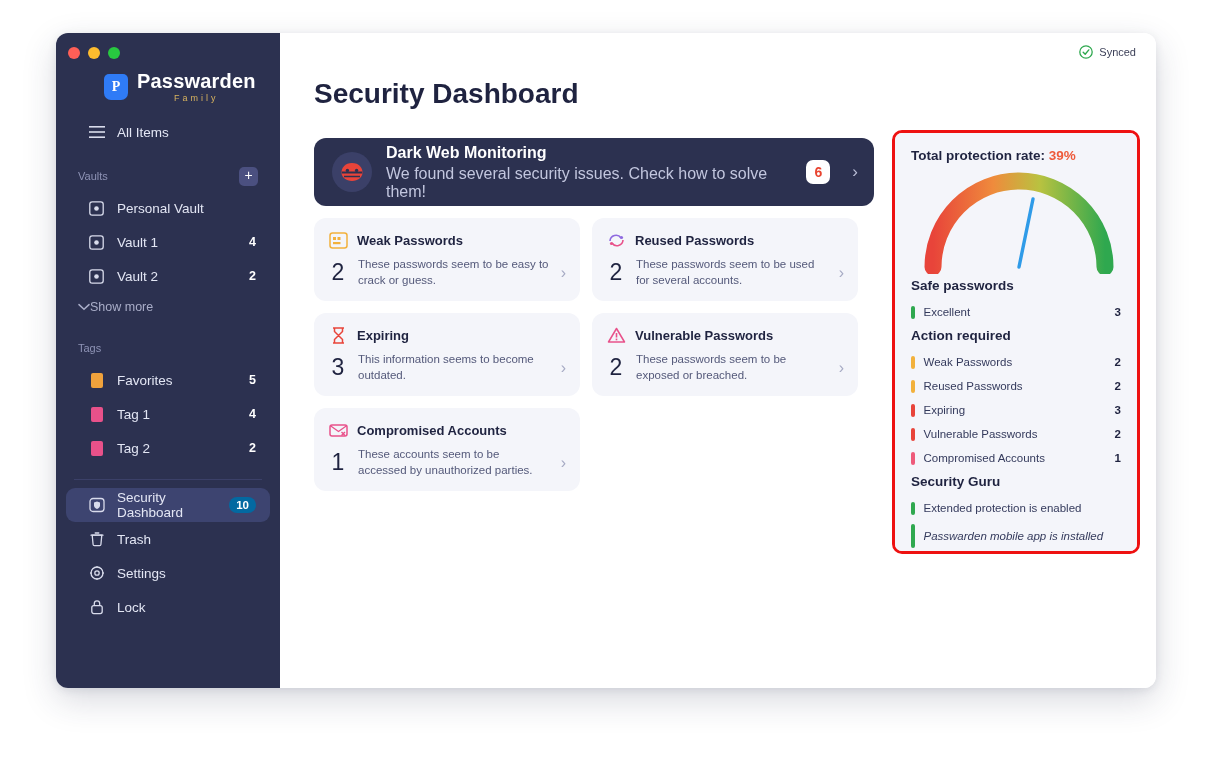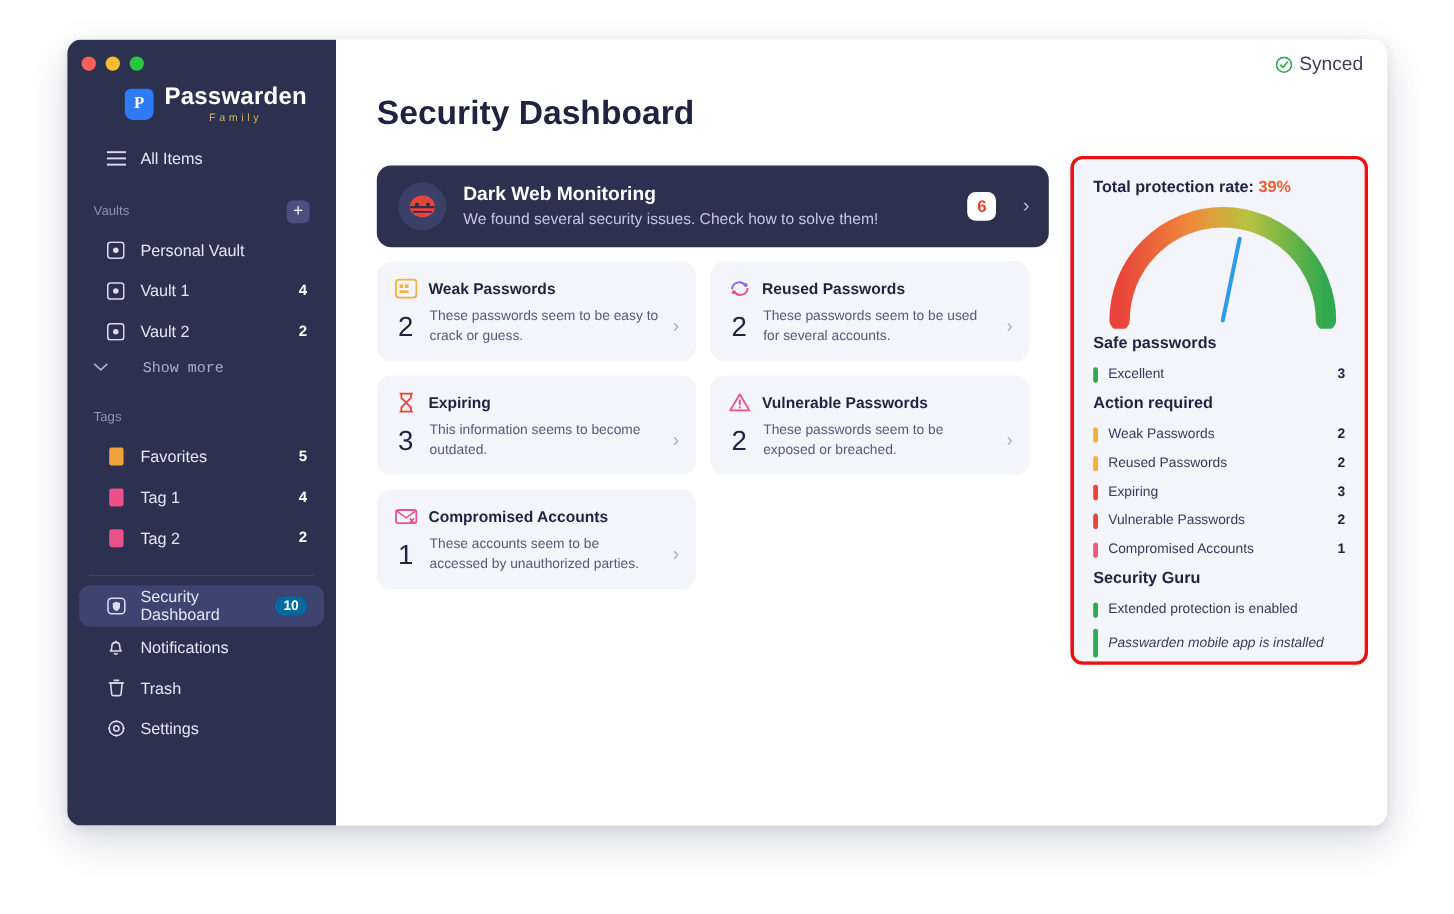--- a/index.html
+++ b/index.html
@@ -89,25 +89,24 @@
   .section-head .title {
     font-size: 11px; color: #8e93b5; flex: 1; font-weight: normal;
   }
   .plus-btn {
     width: 19px; height: 19px; border-radius: 5px;
     background: #4b5municipal; background: #4b5080;
     color: #fff; font-size: 14px; line-height: 17px; text-align: center;
     cursor: pointer;
   }
   .show-more {
-    display: flex; align-items: center; gap: 29px;
+    display: flex; align-items: center; gap: 0;
     padding: 0 22px; height: 28px;
     font-size: 12.5px; color: #a9adc8;
     margin-left: 0;
-    font-family: Liberation Mono, monospace;
   }
   .divider {
     height: 1px; background: #3b4068;
     margin: 14px 18px 8px 18px;
   }
   .nav-item.active {
     background: #3d4470;
   }
   .badge {
     background: #0369a1; color: #fff;
@@ -119,21 +118,21 @@
   
   .main {
     flex: 1;
     background: #ffffff;
     position: relative;
     padding: 0;
   }
   .synced {
     position: absolute; right: 26px; top: 12px;
     display: flex; align-items: center; gap: 6px;
-    font-size: 16px; color: #3b3f57;
+    font-size: 11px; color: #3b3f57;
   }
   .check-ico { width: 14px; height: 14px; }
 
   .page-title {
     font-size: 28px; font-weight: bold; color: #1f2340;
     padding: 45px 0 0 34px;
   }
 
   .content {
     display: flex;
@@ -152,21 +151,21 @@
     color: #fff;
     cursor: pointer;
   }
   .dwm-icon {
     width: 40px; height: 40px; border-radius: 50%;
     background: #3b4068;
     display: flex; align-items: center; justify-content: center;
   }
   .dwm-texts { flex: 1; }
   .dwm-title { font-size: 16px; font-weight: bold; }
-  .dwm-sub { font-size: 13px; color: #c2c6de; margin-top: 3px; }
+  .dwm-sub { font-size: 16px; color: #c2c6de; margin-top: 3px; }
   .dwm-count {
     background: #ffffff; color: #e8432f;
     font-weight: bold; font-size: 14px;
     border-radius: 7px; padding: 4px 8px;
     min-width: 24px; text-align: center;
   }
   .chev { color: #b9bdd6; font-size: 17px; margin-left: 8px; }
 
   .grid {
     display: flex; flex-wrap: wrap;
@@ -340,46 +339,45 @@
         <svg width="16" height="16" viewBox="0 0 16 16">
             <rect x="1" y="1.5" width="14" height="13" rx="3" fill="none" stroke="#d9dcec" stroke-width="1.3"></rect>
             <path d="M8 4.5 L11 5.6 v3 c0 2-1.6 3-3 3.5 -1.4-.5-3-1.5-3-3.5v-3z" fill="#d9dcec"></path>
           </svg>
       </span>
       <span class="label">Security Dashboard</span>
       <span class="badge">10</span>
     </div>
     <div class="nav-item">
       <span class="ico">
-        <svg width="15" height="16" viewBox="0 0 15 16">
-            <path d="M3 11.5 h9 c-1-1-1.2-1.8-1.2-3.6 0-2.2-1.1-3.6-3.3-3.6S4.2 5.7 4.2 7.9c0 1.8-.2 2.6-1.2 3.6z" fill="none" stroke="#d9dcec" stroke-width="1.3" stroke-linejoin="round"></path>
-            <path d="M6.2 13.2 a1.4 1.4 0 0 0 2.6 0" fill="none" stroke="#d9dcec" stroke-width="1.3"></path>
-            <path d="M7.5 3 v1" stroke="#d9dcec" stroke-width="1.3"></path>
-          </svg>
-      </span>
-      <span class="label">Notifications</span>
-    </div>
-    <div class="nav-item">
-      <span class="ico">
         <svg width="14" height="16" viewBox="0 0 14 16">
             <path d="M2.2 4.2 h9.6 l-.9 9.3 a1.3 1.3 0 0 1-1.3 1.2 H4.4 a1.3 1.3 0 0 1-1.3-1.2z" fill="none" stroke="#d9dcec" stroke-width="1.3"></path>
             <path d="M1 4.2 h12 M5.2 2 h3.6" stroke="#d9dcec" stroke-width="1.3" stroke-linecap="round"></path>
           </svg>
       </span>
       <span class="label">Trash</span>
     </div>
     <div class="nav-item">
       <span class="ico">
         <svg width="16" height="16" viewBox="0 0 16 16">
             <circle cx="8" cy="8" r="6" fill="none" stroke="#d9dcec" stroke-width="1.3"></circle>
             <circle cx="8" cy="8" r="2.2" fill="none" stroke="#d9dcec" stroke-width="1.3"></circle>
             <path d="M8 1.2 v1.6 M8 13.2 v1.6 M1.2 8 h1.6 M13.2 8 h1.6" stroke="#d9dcec" stroke-width="1.3"></path>
           </svg>
       </span>
       <span class="label">Settings</span>
+    </div>
+    <div class="nav-item">
+      <span class="ico">
+        <svg width="14" height="16" viewBox="0 0 14 16">
+            <rect x="1.8" y="6.6" width="10.4" height="8" rx="2" fill="none" stroke="#d9dcec" stroke-width="1.3"></rect>
+            <path d="M4.3 6.6 V4.6 a2.7 2.7 0 0 1 5.4 0 v2" fill="none" stroke="#d9dcec" stroke-width="1.3"></path>
+          </svg>
+      </span>
+      <span class="label">Lock</span>
     </div>
   </div>
 
   <div class="main">
 
     <div class="synced">
       <span class="check-ico">
         <svg width="14" height="14" viewBox="0 0 14 14">
             <circle cx="7" cy="7" r="6.2" fill="none" stroke="#2fa84f" stroke-width="1.3"></circle>
             <path d="M4.2 7.2 L6.2 9.2 L9.8 4.9" fill="none" stroke="#2fa84f" stroke-width="1.4" stroke-linecap="round" stroke-linejoin="round"></path>

